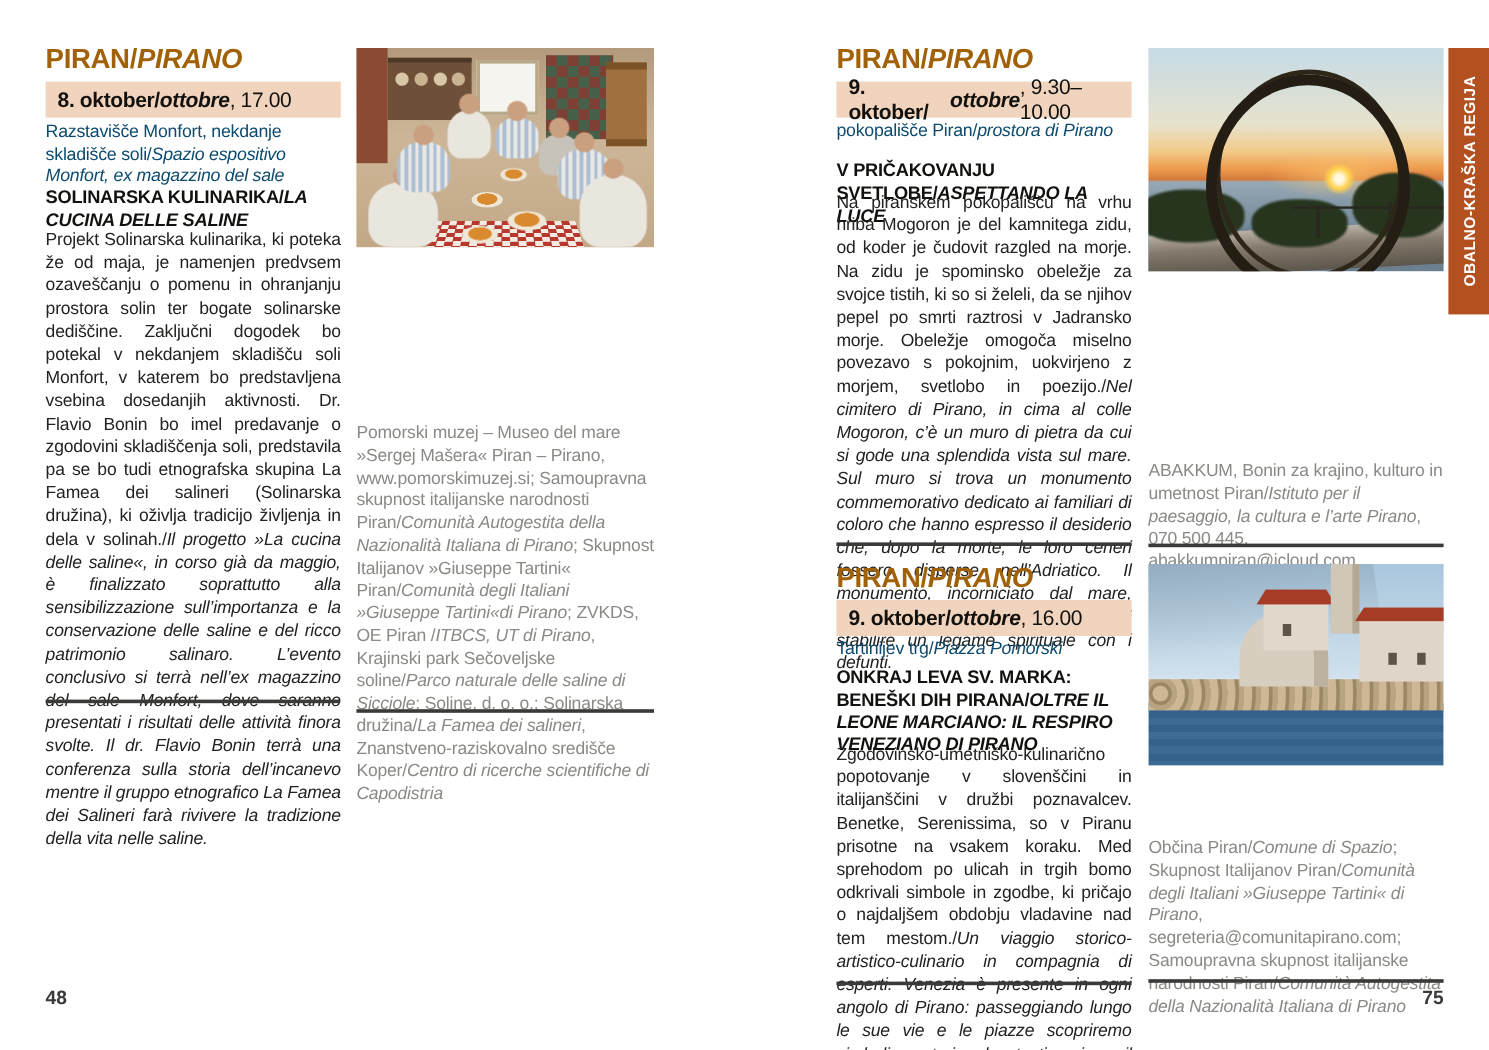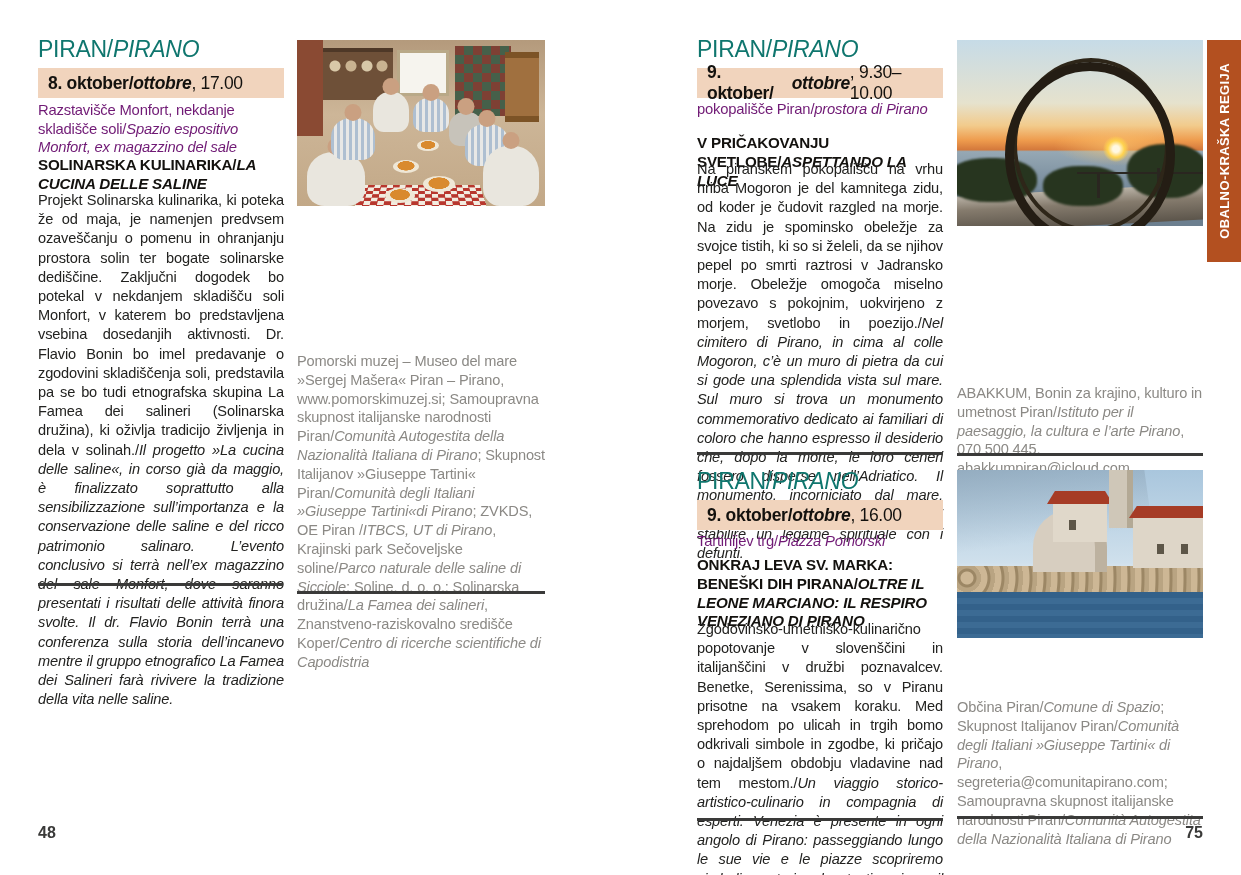--- a/index.html
+++ b/index.html
@@ -6,32 +6,32 @@
   body{
     width:1241px;height:875px;position:relative;overflow:hidden;
     background:#ffffff;
     font-family:"Liberation Sans","DejaVu Sans",sans-serif;
     color:#1f1f1d;
     -webkit-font-smoothing:antialiased;
   }
   .abs{position:absolute;}
   
   .city-header{
-    font-size:23px;font-weight:400;color:#0f766e;letter-spacing:-0.3px;
+    font-size:23px;font-weight:700;color:#a16207;letter-spacing:-0.3px;
   }
   .city-header em{font-style:italic;}
   .datebar{
     background:#f1d4bd;height:30px;display:flex;align-items:center;
     padding-left:10px;font-size:17.5px;font-weight:700;color:#13110e;
     letter-spacing:-0.3px;box-sizing:border-box;
   }
   .datebar em{font-style:italic;}
   .datebar .seg-r{font-weight:400;}
   .venue{
-    font-size:14.8px;line-height:18.6px;color:#701a75;letter-spacing:-0.2px;
+    font-size:14.8px;line-height:18.6px;color:#0c4a6e;letter-spacing:-0.2px;
   }
   .venue em{font-style:italic;}
   .evt-title{
     font-size:15.2px;line-height:18.8px;font-weight:700;color:#13110e;letter-spacing:-0.2px;
   }
   .evt-title em{font-style:italic;}
   .body-text{
     font-size:14.6px;line-height:19.2px;color:#222220;text-align:justify;letter-spacing:-0.15px;
   }
   .body-text em{font-style:italic;}

